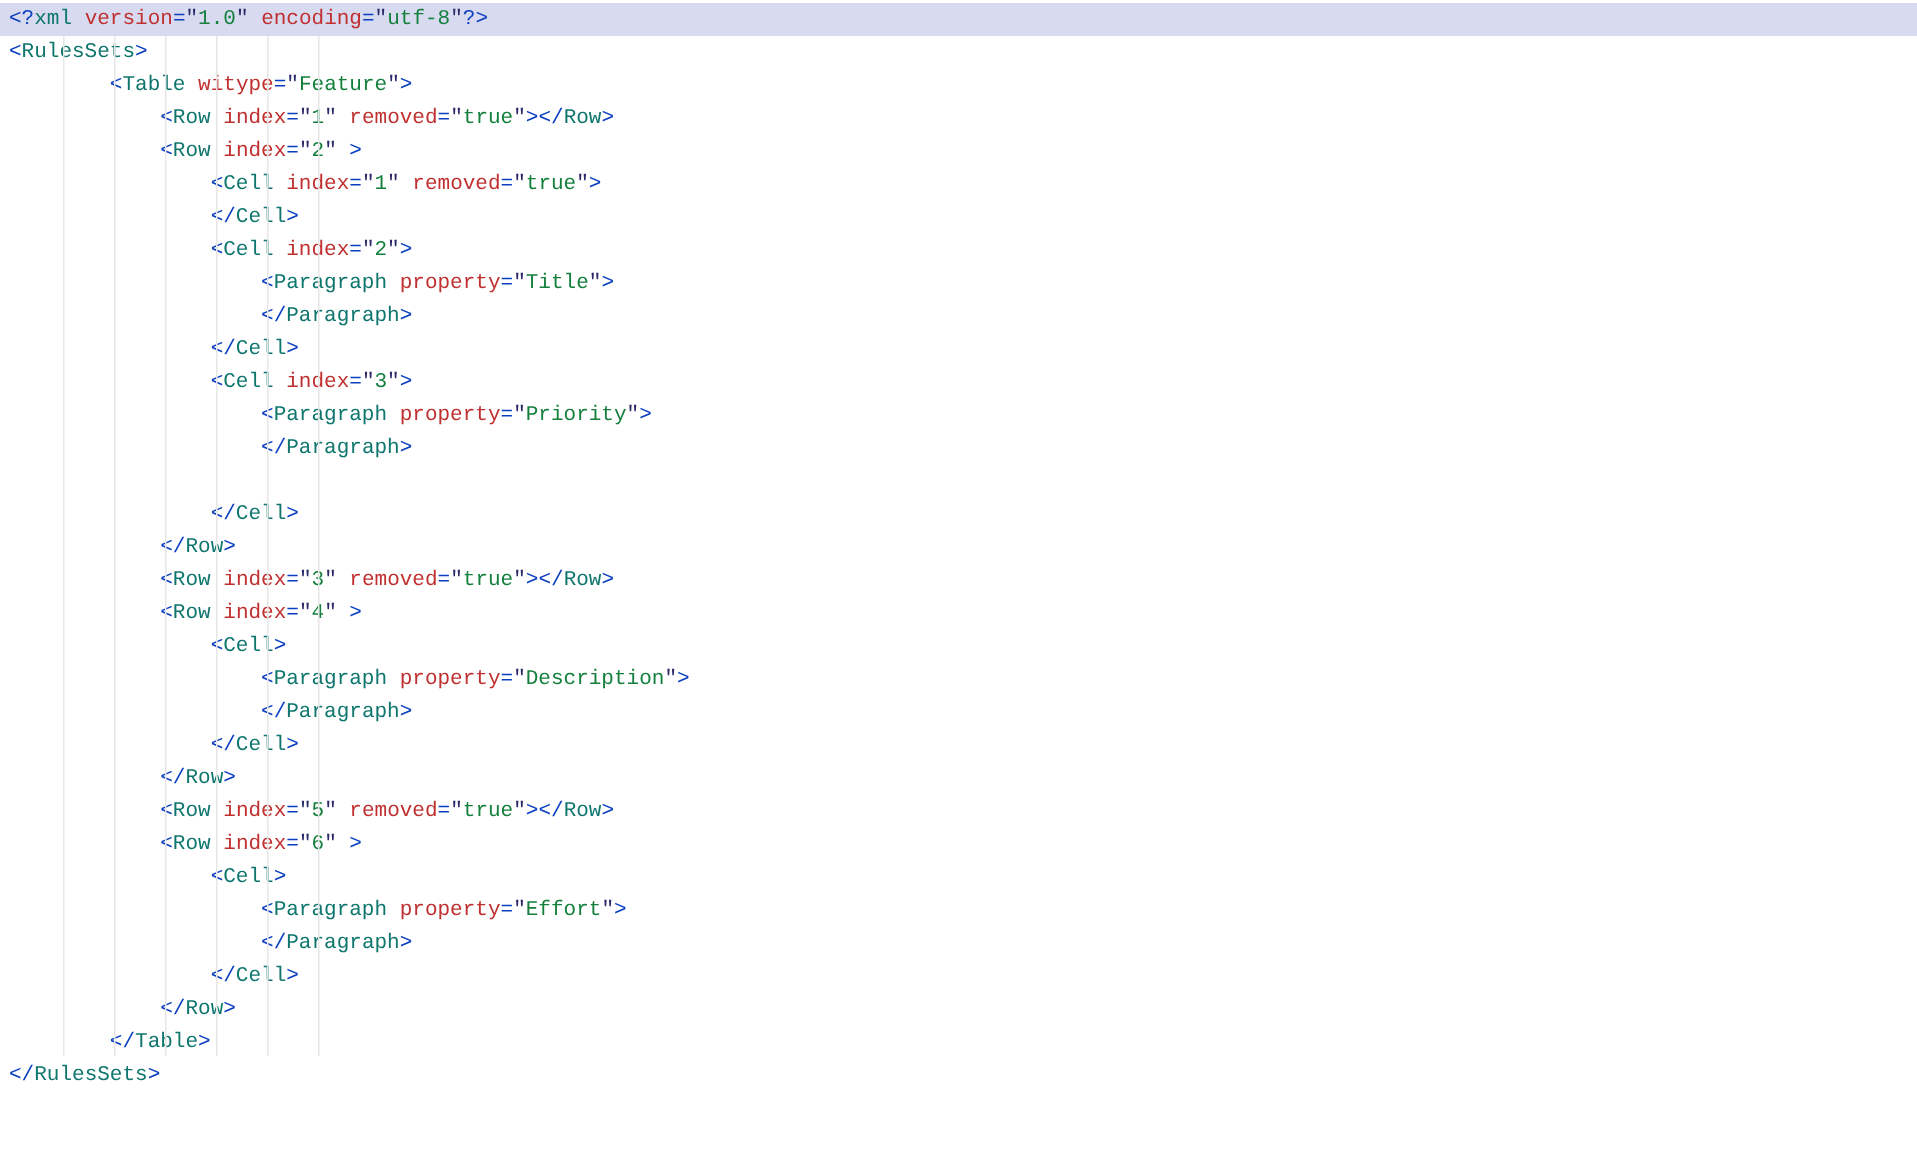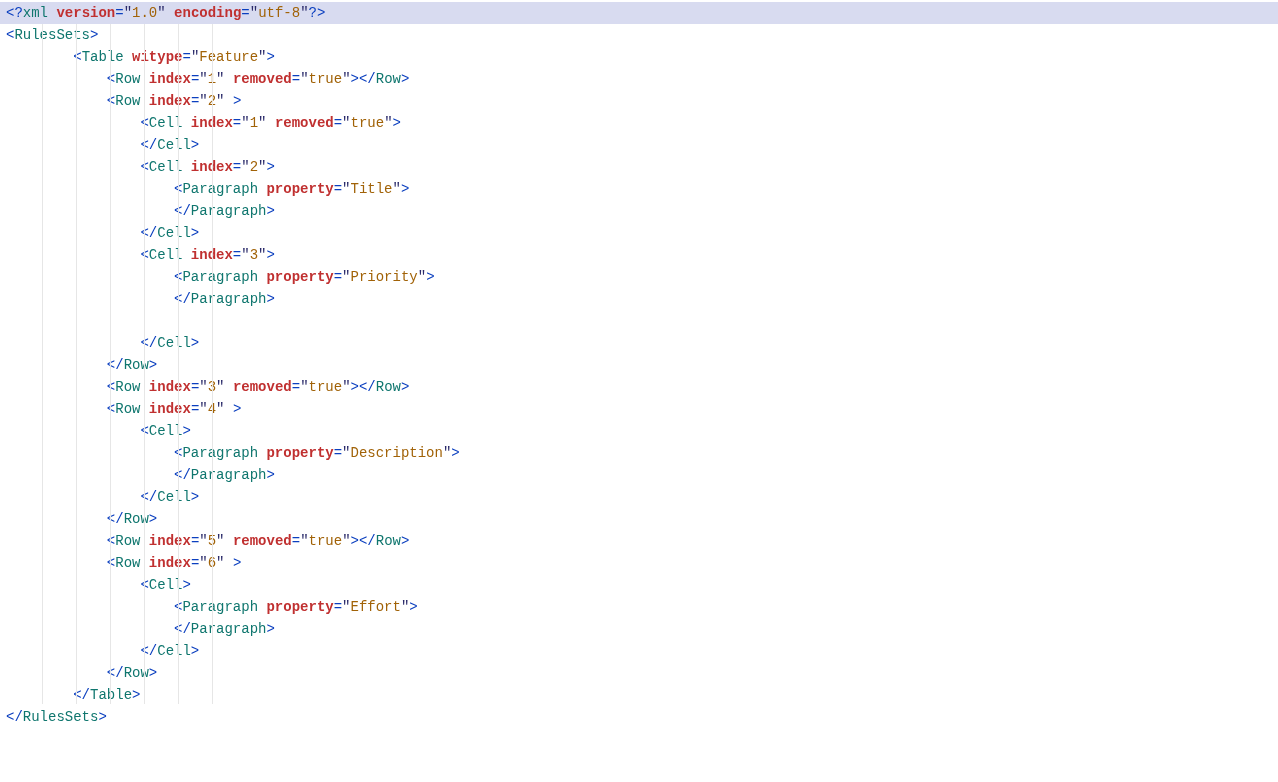--- a/index.html
+++ b/index.html
@@ -36,23 +36,23 @@
   .guide {
     position: absolute;
     top: 24px;
     bottom: 24px;
     width: 1px;
     background: #e6e6e6;
   }
   
   .pi   { color: #0b3fbf; }  
   .name { color: #0f766e; }  
-  .attr { color: #c03030; font-weight: bold; }  
+  .attr { color: #c03030; }  
   .op   { color: #0b3fbf; }  
-  .str  { color: #a16207; }  
+  .str  { color: #15803d; }  
   .q    { color: #2a2a6a; }  
 </style>
 </head>
 <body>
 
 <div class="editor">
   <div class="guides">
     <div class="guide" style="left:42px"></div>
     <div class="guide" style="left:76px"></div>
     <div class="guide" style="left:110px"></div>

